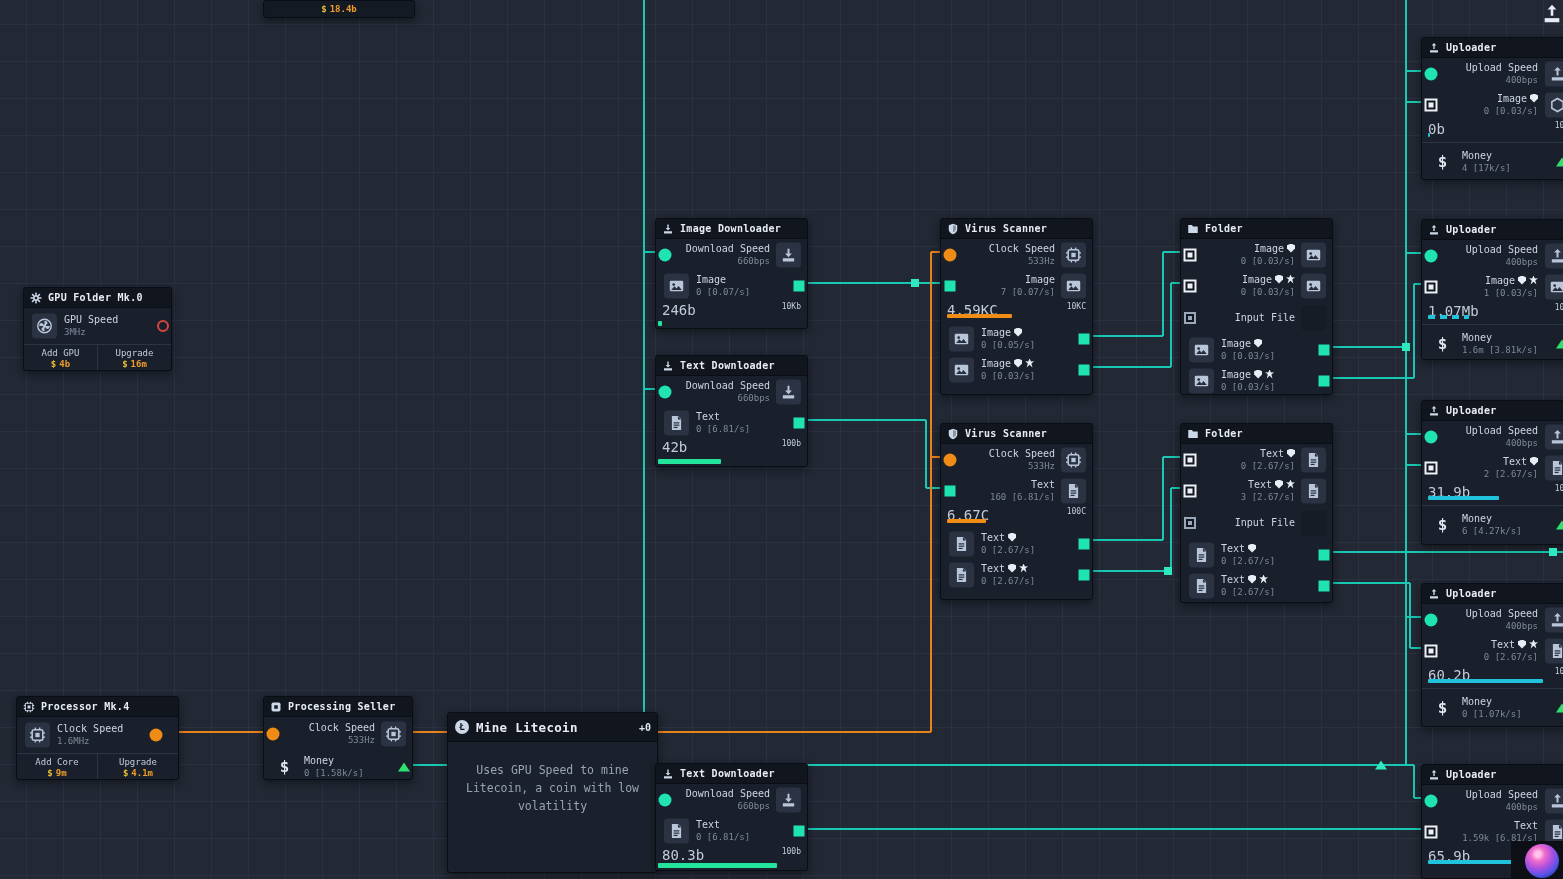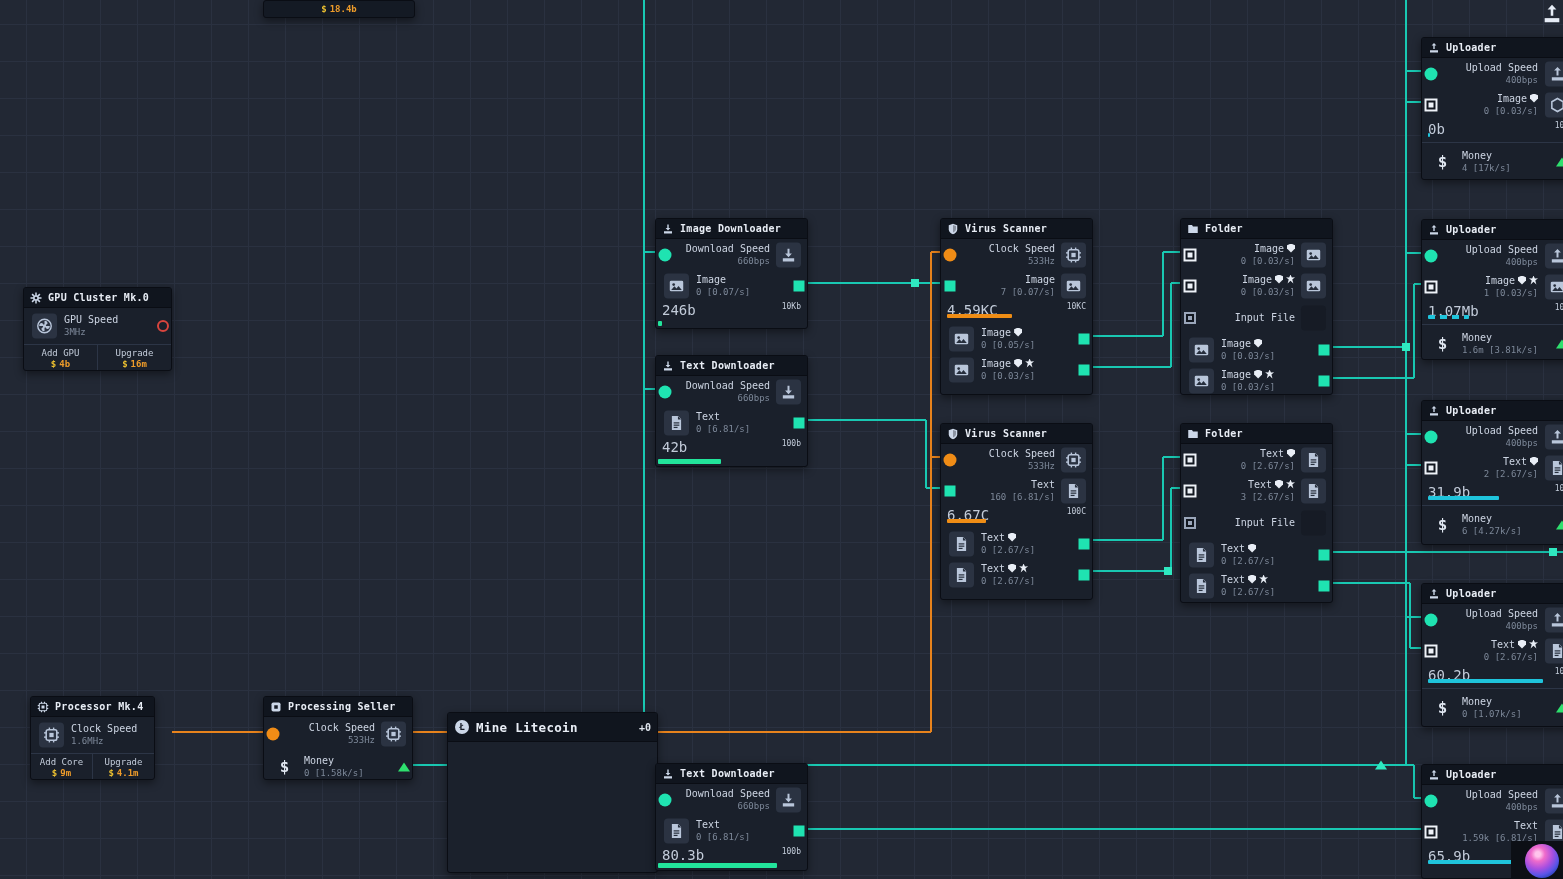--- a/index.html
+++ b/index.html
@@ -142,21 +142,21 @@
               <rect x="18" y="10.5" width="5" height="3"></rect>
               <rect x="10.5" y="1" width="3" height="5" transform="rotate(45 12 12)"></rect>
               <rect x="10.5" y="18" width="3" height="5" transform="rotate(45 12 12)"></rect>
               <rect x="1" y="10.5" width="5" height="3" transform="rotate(45 12 12)"></rect>
               <rect x="18" y="10.5" width="5" height="3" transform="rotate(45 12 12)"></rect>
             </g>
             <circle cx="12" cy="12" r="6" fill="currentColor"></circle>
             <circle cx="12" cy="12" r="2.6" fill="#10151e"></circle>
           </svg>
         </div>
-        <div class="ttl">GPU Cluster Mk.0</div>
+        <div class="ttl">GPU Folder Mk.0</div>
       </div>
       <div class="row" style="height: 36px;">
         <div class="tile lft">
           <svg viewBox="0 0 24 24">
             <circle cx="12" cy="12" r="9.5" fill="none" stroke="currentColor" stroke-width="2"></circle>
             <circle cx="12" cy="12" r="2.3" fill="currentColor"></circle>
             <path fill="currentColor" d="M12 4.5c3 0 4.5 1.8 4.2 4.2L12 12zM19.5 12c0 3-1.8 4.5-4.2 4.2L12 12zM12 19.5c-3 0-4.5-1.8-4.2-4.2L12 12zM4.5 12c0-3 1.8-4.5 4.2-4.2L12 12z"></path>
           </svg>
         </div>
         <div class="txtL">
@@ -846,21 +846,21 @@
           <div class="val">1.59k [6.81/s]</div>
         </div>
         <div class="port p-wsquare" style="left: 9px;"></div>
       </div>
       <div class="row cap" style="height: 22px;">
         <div class="cl">65.9b</div>
         <div class="cr">100b</div>
         <div class="bar" style="left: 6px; top: 13px; width: 143.56px; background: rgb(31, 196, 220);"></div>
       </div>
     </div>
-    <div class="node" style="left: 30px; top: 696px; width: 125px; height: 84px;">
+    <div class="node" style="left: 16px; top: 696px; width: 163px; height: 84px;">
       <div class="hdr">
         <div class="hico">
           <svg viewBox="0 0 24 24">
             <g fill="currentColor">
               <rect x="8" y="1.5" width="2" height="3"></rect>
               <rect x="14" y="1.5" width="2" height="3"></rect>
               <rect x="8" y="19.5" width="2" height="3"></rect>
               <rect x="14" y="19.5" width="2" height="3"></rect>
               <rect x="1.5" y="8" width="3" height="2"></rect>
               <rect x="1.5" y="14" width="3" height="2"></rect>
@@ -957,20 +957,21 @@
       <div class="hdr bighdr">
         <div class="hico">
           <svg viewBox="0 0 24 24">
             <circle cx="12" cy="12" r="10.5" fill="currentColor"></circle>
             <text x="12" y="17" font-family="DejaVu Sans Mono, monospace" font-size="14" font-weight="bold" text-anchor="middle" fill="#161b26">Ł</text>
           </svg>
         </div>
         <div class="ttl">Mine Litecoin</div>
         <div class="hright">+0</div>
       </div>
+      <div class="desc">Uses GPU Speed to mine Litecoin, a coin with low volatility</div>
     </div>
     <div class="node" style="left: 655px; top: 763px; width: 153px; height: 108px;">
       <div class="hdr">
         <div class="hico">
           <svg viewBox="0 0 24 24">
             <path fill="currentColor" d="M10.6 3h2.8v7h3.4L12 15l-4.8-5h3.4z"></path>
             <path fill="currentColor" d="M4 16.5h16V21H4z"></path>
           </svg>
         </div>
         <div class="ttl">Text Downloader</div>

